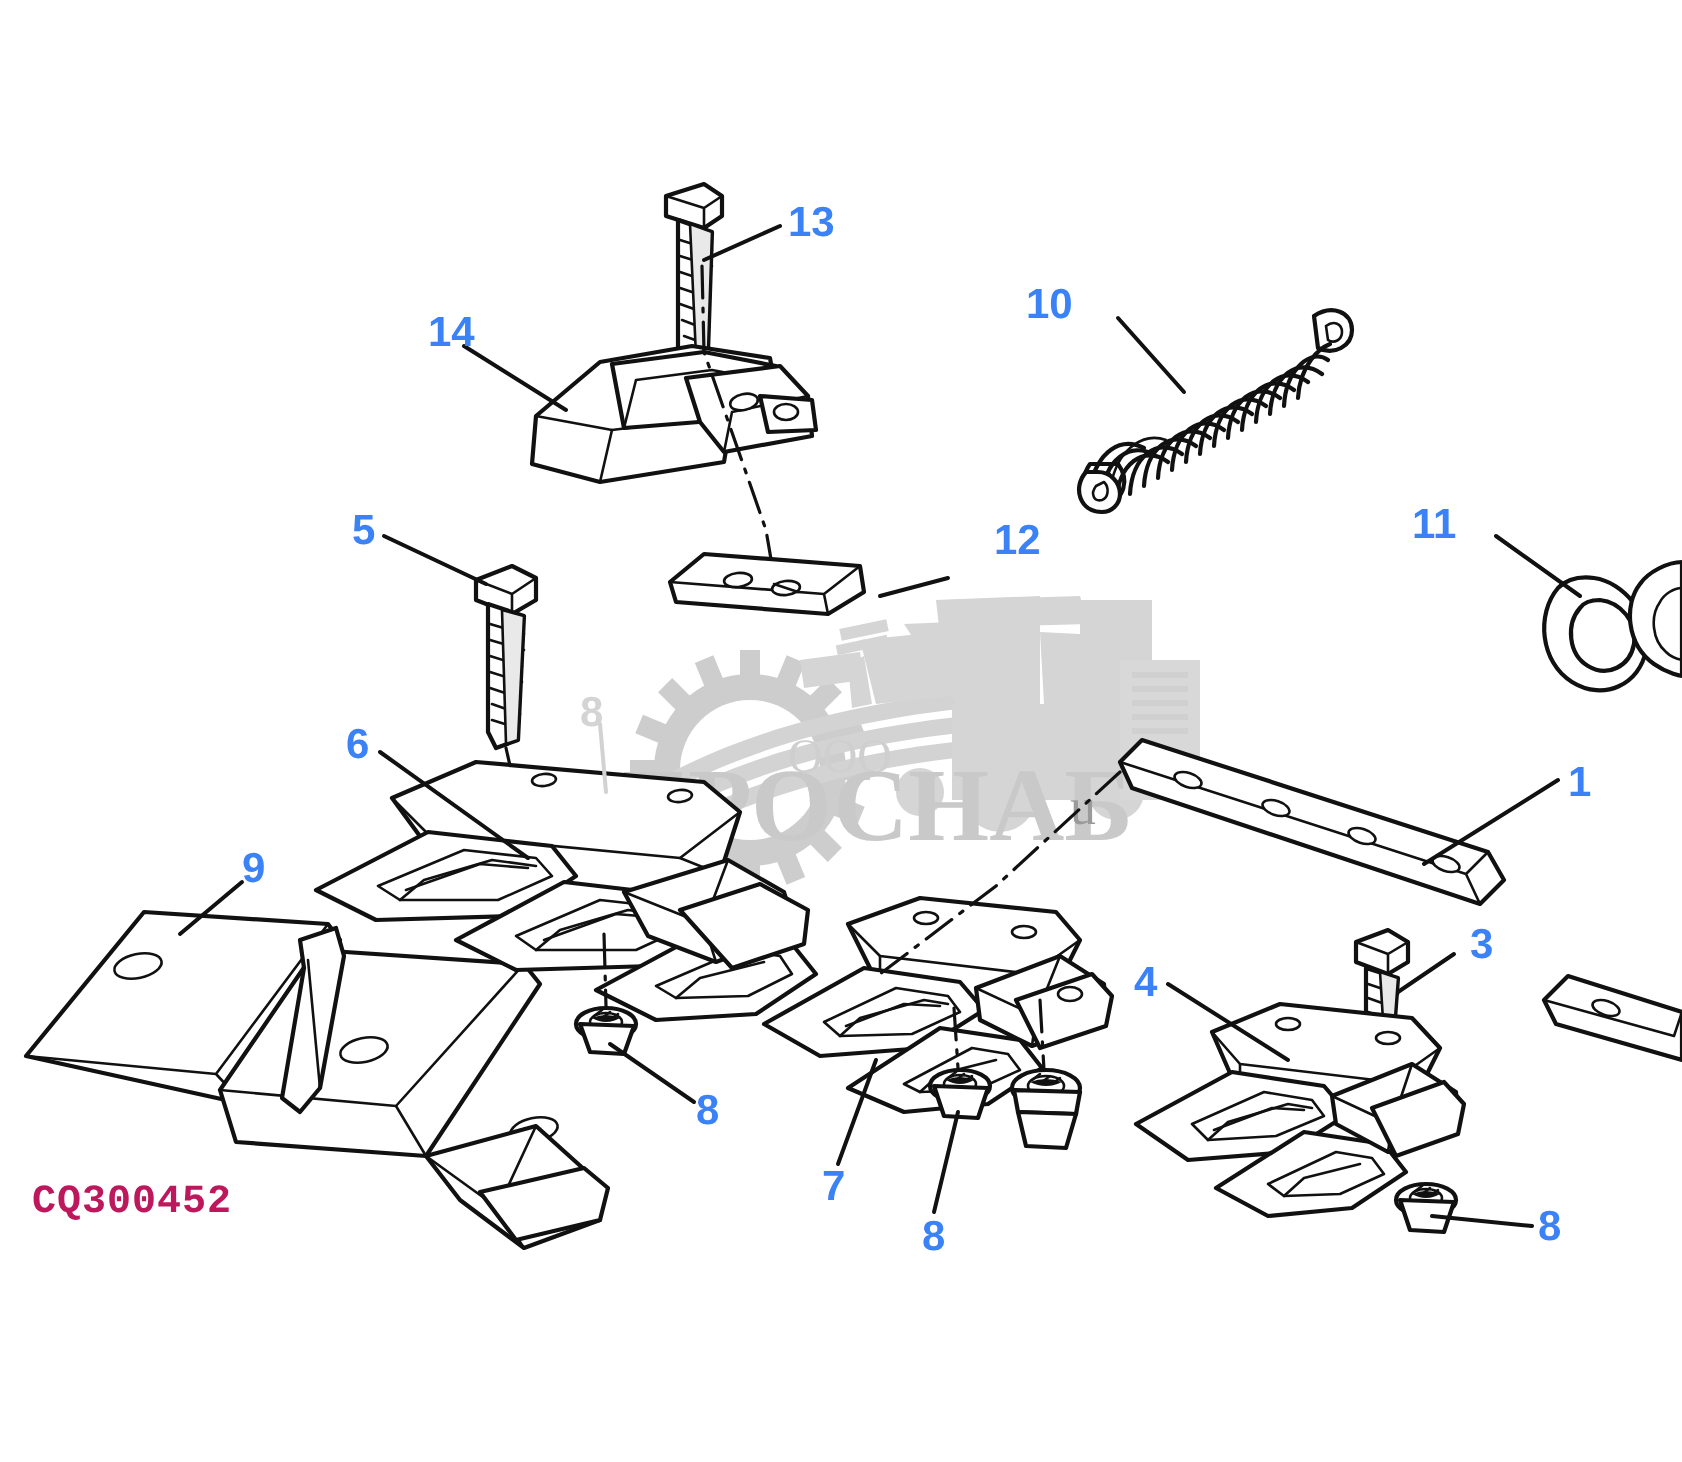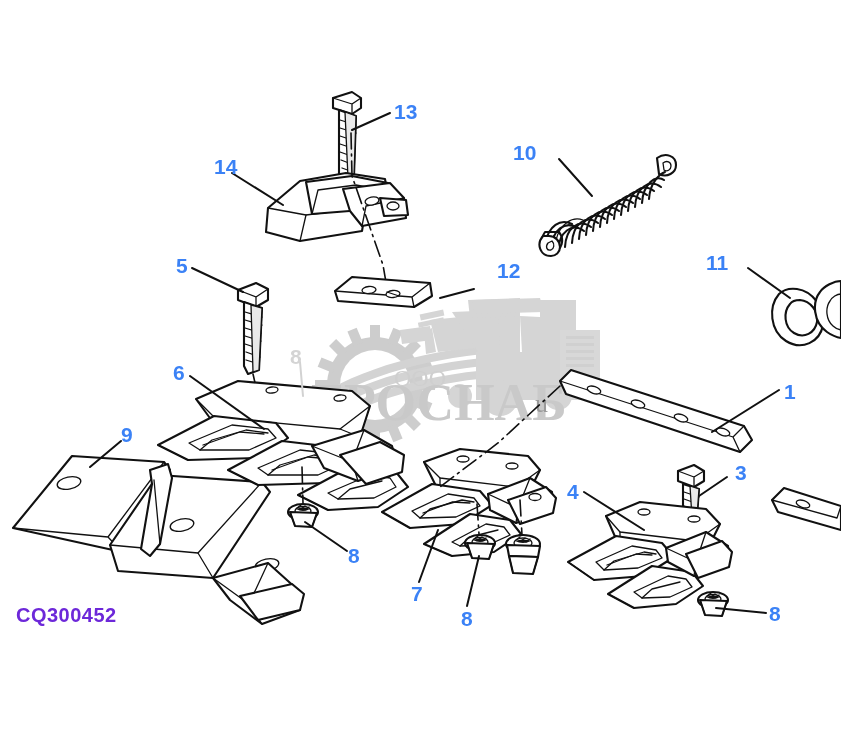--- a/index.html
+++ b/index.html
@@ -2,22 +2,22 @@
 <html><head>
 <meta charset="utf-8">
 <style>
   html,body{margin:0;padding:0;background:#ffffff;}
   body{width:841px;height:731px;overflow:hidden;font-family:"Liberation Sans",sans-serif;}
   #stage{position:relative;width:841px;height:731px;background:#ffffff;}
   #stage svg{position:absolute;left:0;top:0;}
   .callout{position:absolute;font-family:"Liberation Sans",sans-serif;font-weight:bold;
            font-size:21px;color:#3b82f6;line-height:1;white-space:nowrap;}
   .callout.faded{color:#d4d4d4;font-weight:bold;}
-  #partno{position:absolute;left:16px;top:604px;font-family:Liberation Sans, sans-serif;
-          font-weight:bold;font-size:20px;letter-spacing:.5px;color:#6d28d9;}
+  #partno{position:absolute;left:16px;top:590px;font-family:Liberation Mono, monospace;
+          font-weight:bold;font-size:20px;letter-spacing:.5px;color:#be185d;}
   .wm{position:absolute;pointer-events:none;}
 </style>
 </head>
 <body>
 
 <div id="stage">
 
   <svg class="wm" width="841" height="731" viewBox="0 0 841 731">
     <g fill="#d0d0d0" stroke="none">
 

